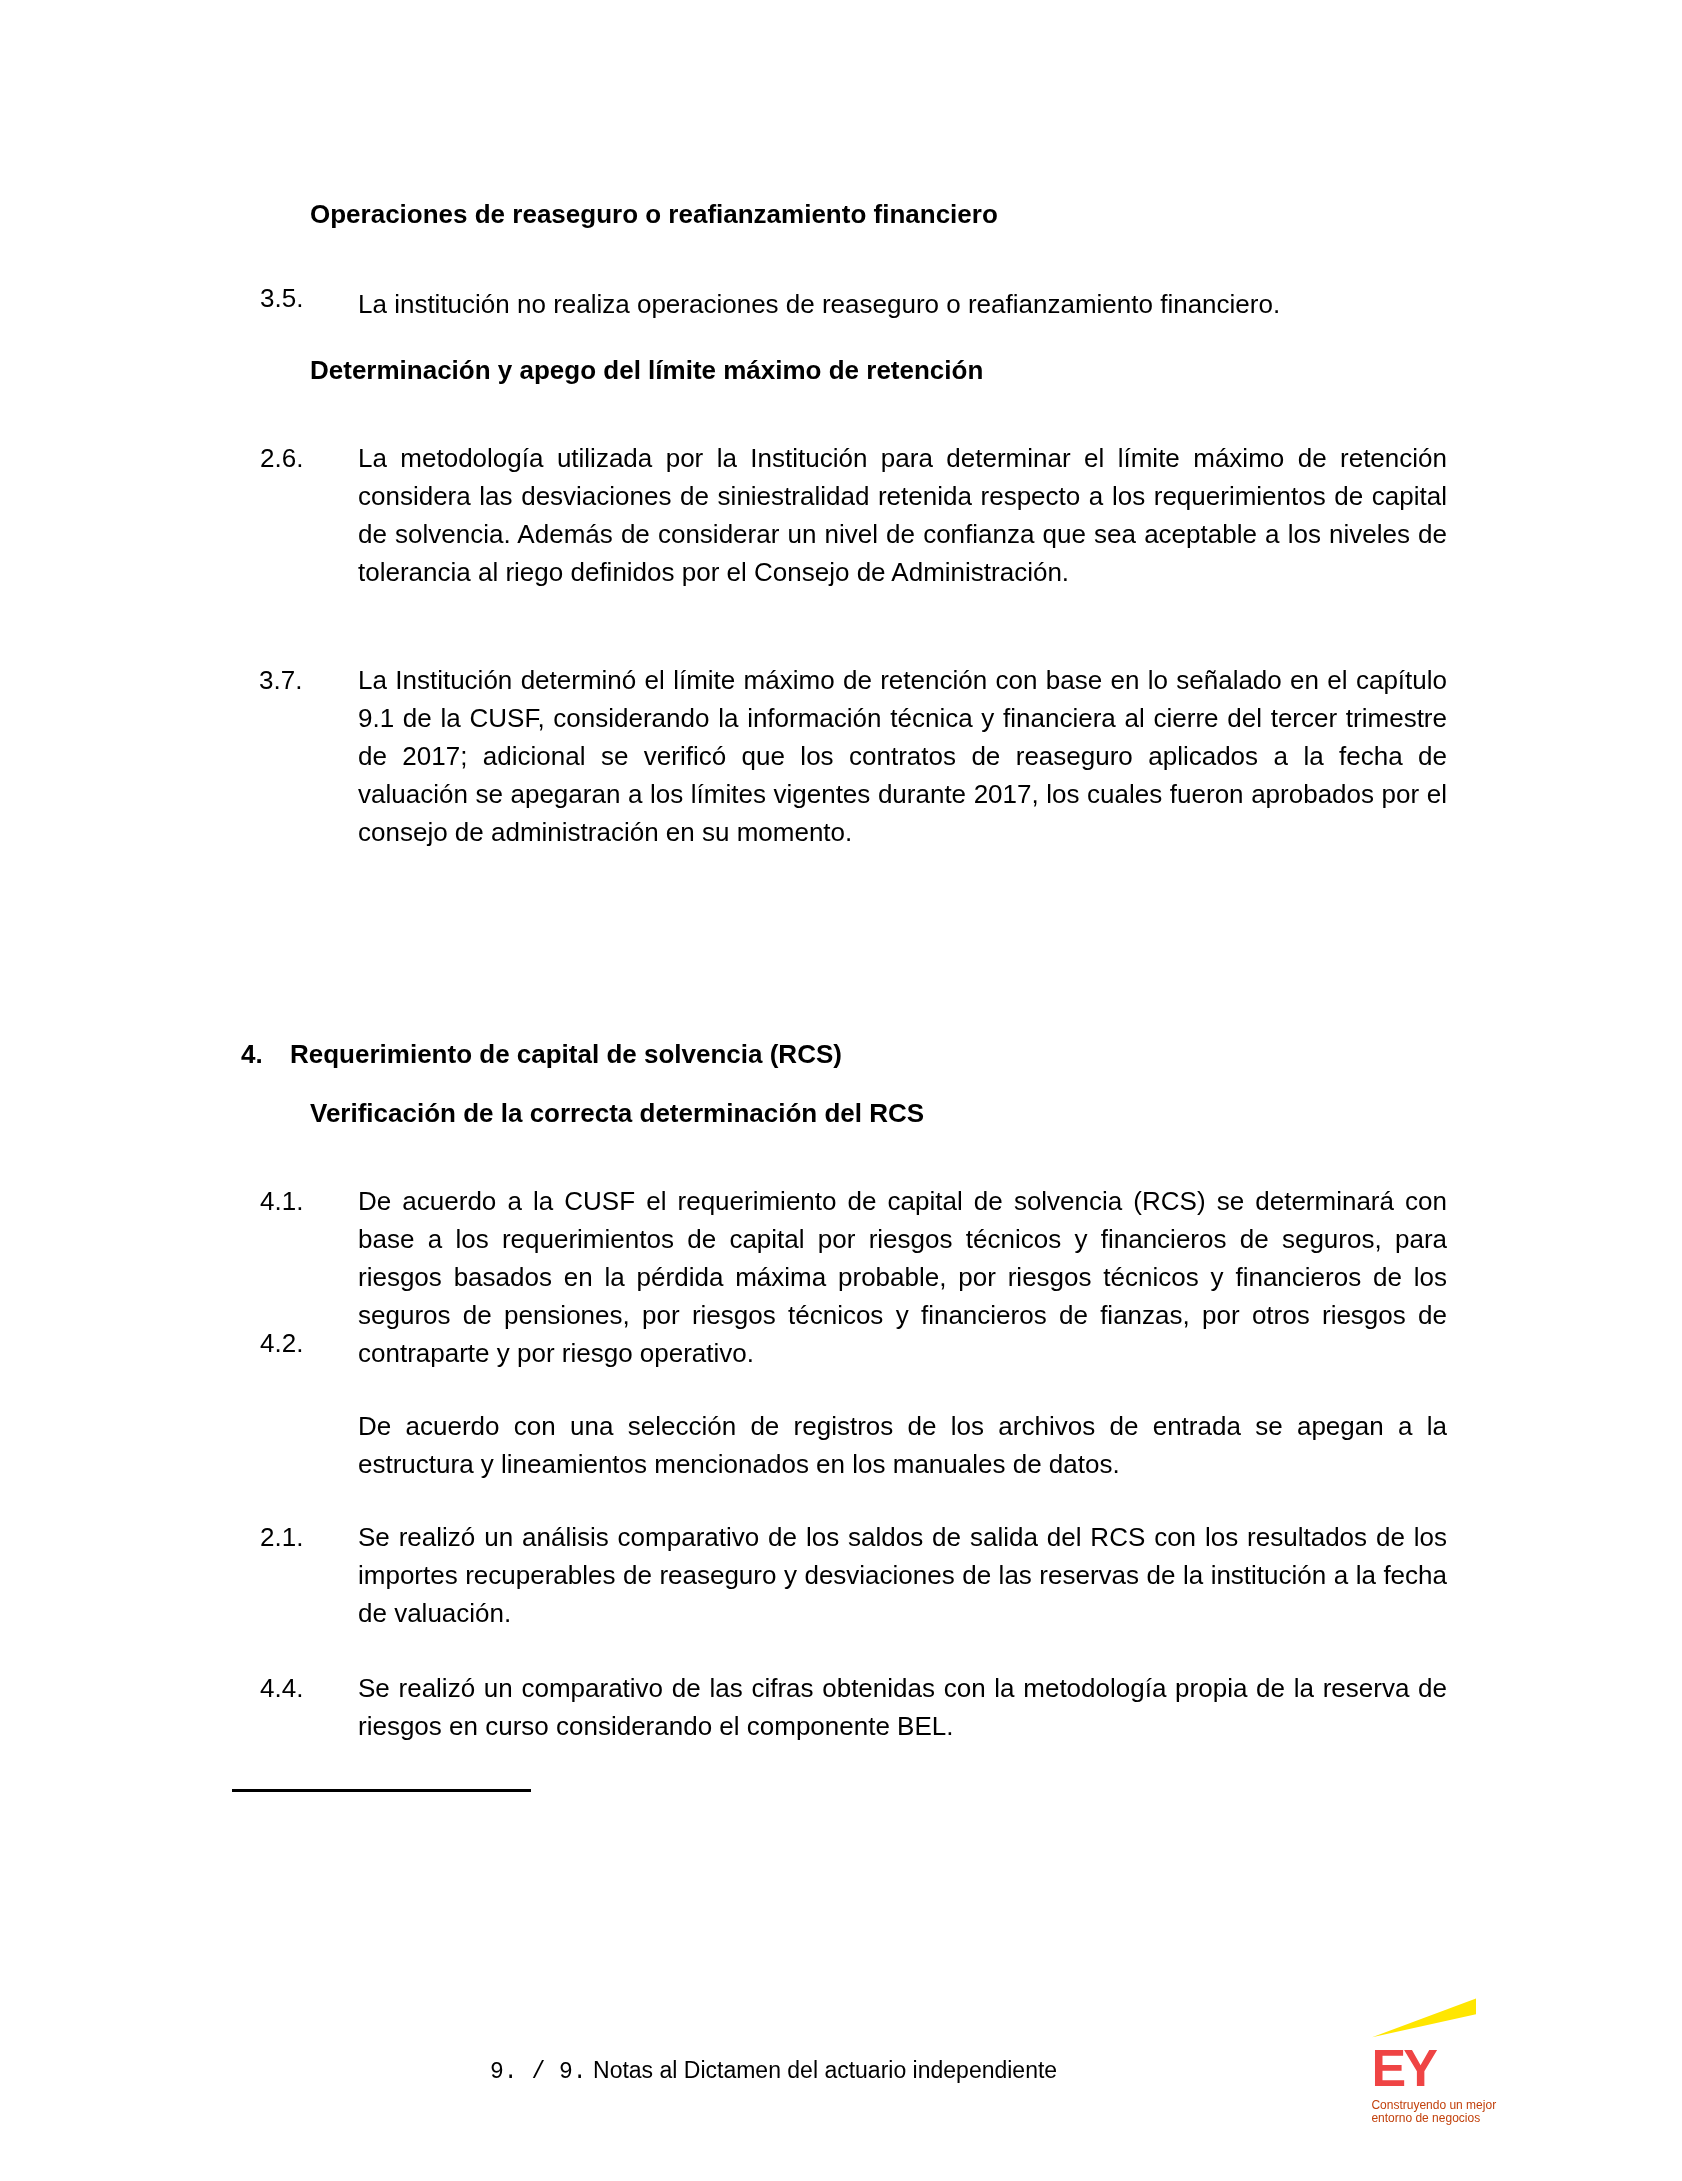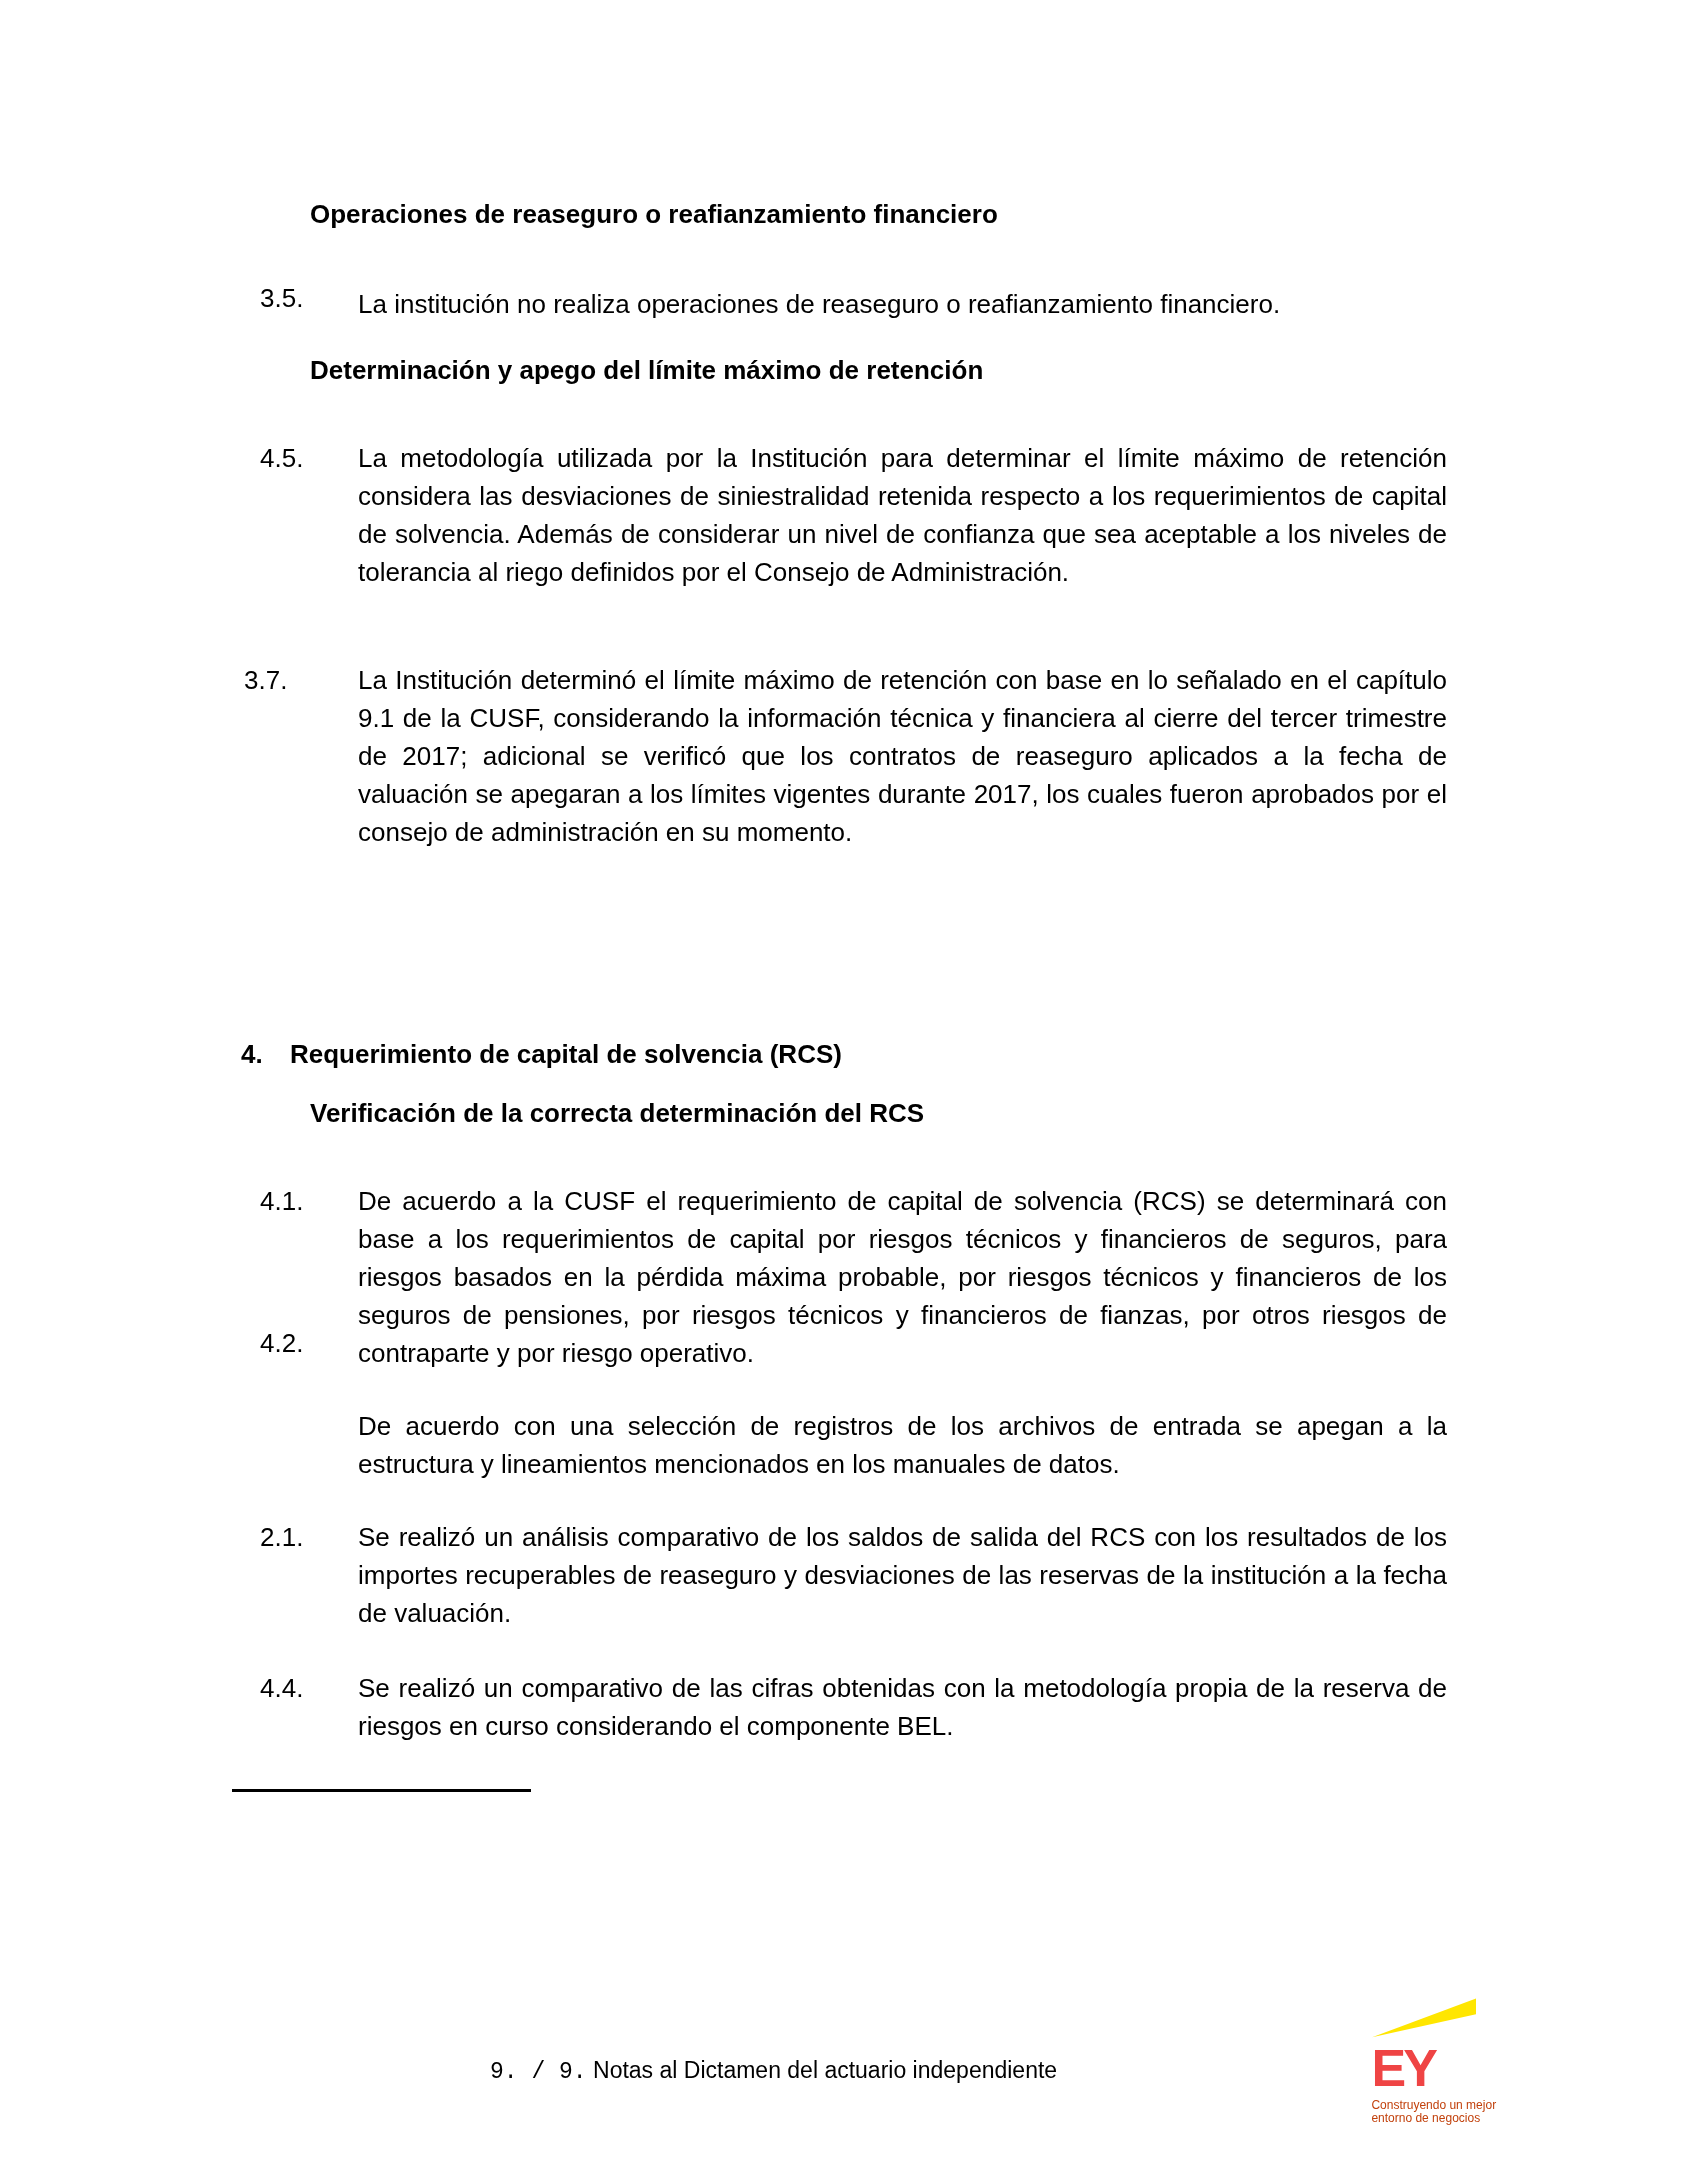--- a/index.html
+++ b/index.html
@@ -18,24 +18,24 @@
 </head>
 <body>
 
 <div class="abs heading" style="left:310px; top:196px;">Operaciones de reaseguro o reafianzamiento financiero</div>
 
 <div class="abs num" style="left:260px; top:279px;">3.5.</div>
 <div class="abs para" style="top:273px; white-space:nowrap; text-align:left;margin-top:12px;">La institución no realiza operaciones de reaseguro o reafianzamiento financiero.</div>
 
 <div class="abs heading" style="left:310px; top:352px;">Determinación y apego del límite máximo de retención</div>
 
-<div class="abs num" style="left:260px; top:439px;">4.5.</div>
+<div class="abs num" style="left:260px; top:439px;">2.6.</div>
 <div class="abs para" style="top:439px;">La metodología utilizada por la Institución para determinar el límite máximo de retención considera las desviaciones de siniestralidad retenida respecto a los requerimientos de capital de solvencia. Además de considerar un nivel de confianza que sea aceptable a los niveles de tolerancia al riego definidos por el Consejo de Administración.</div>
 
-<div class="abs num" style="left:244px; top:661px;">3.7.</div>
+<div class="abs num" style="left:259px; top:661px;">3.7.</div>
 <div class="abs para" style="top:661px;">La Institución determinó el límite máximo de retención con base en lo señalado en el capítulo 9.1 de la CUSF, considerando la información técnica y financiera al cierre del tercer trimestre de 2017; adicional se verificó que los contratos de reaseguro aplicados a la fecha de valuación se apegaran a los límites vigentes durante 2017, los cuales fueron aprobados por el consejo de administración en su momento.</div>
 
 <div class="abs heading" style="left:241px; top:1036px;">4.</div>
 <div class="abs heading" style="left:290px; top:1036px;">Requerimiento de capital de solvencia (RCS)</div>
 
 <div class="abs heading" style="left:310px; top:1095px;">Verificación de la correcta determinación del RCS</div>
 
 <div class="abs num" style="left:260px; top:1182px;">4.1.</div>
 <div class="abs para" style="top:1182px;">De acuerdo a la CUSF el requerimiento de capital de solvencia (RCS) se determinará con base a los requerimientos de capital por riesgos técnicos y financieros de seguros, para riesgos basados en la pérdida máxima probable, por riesgos técnicos y financieros de los seguros de pensiones, por riesgos técnicos y financieros de fianzas, por otros riesgos de contraparte y por riesgo operativo.</div>
 

